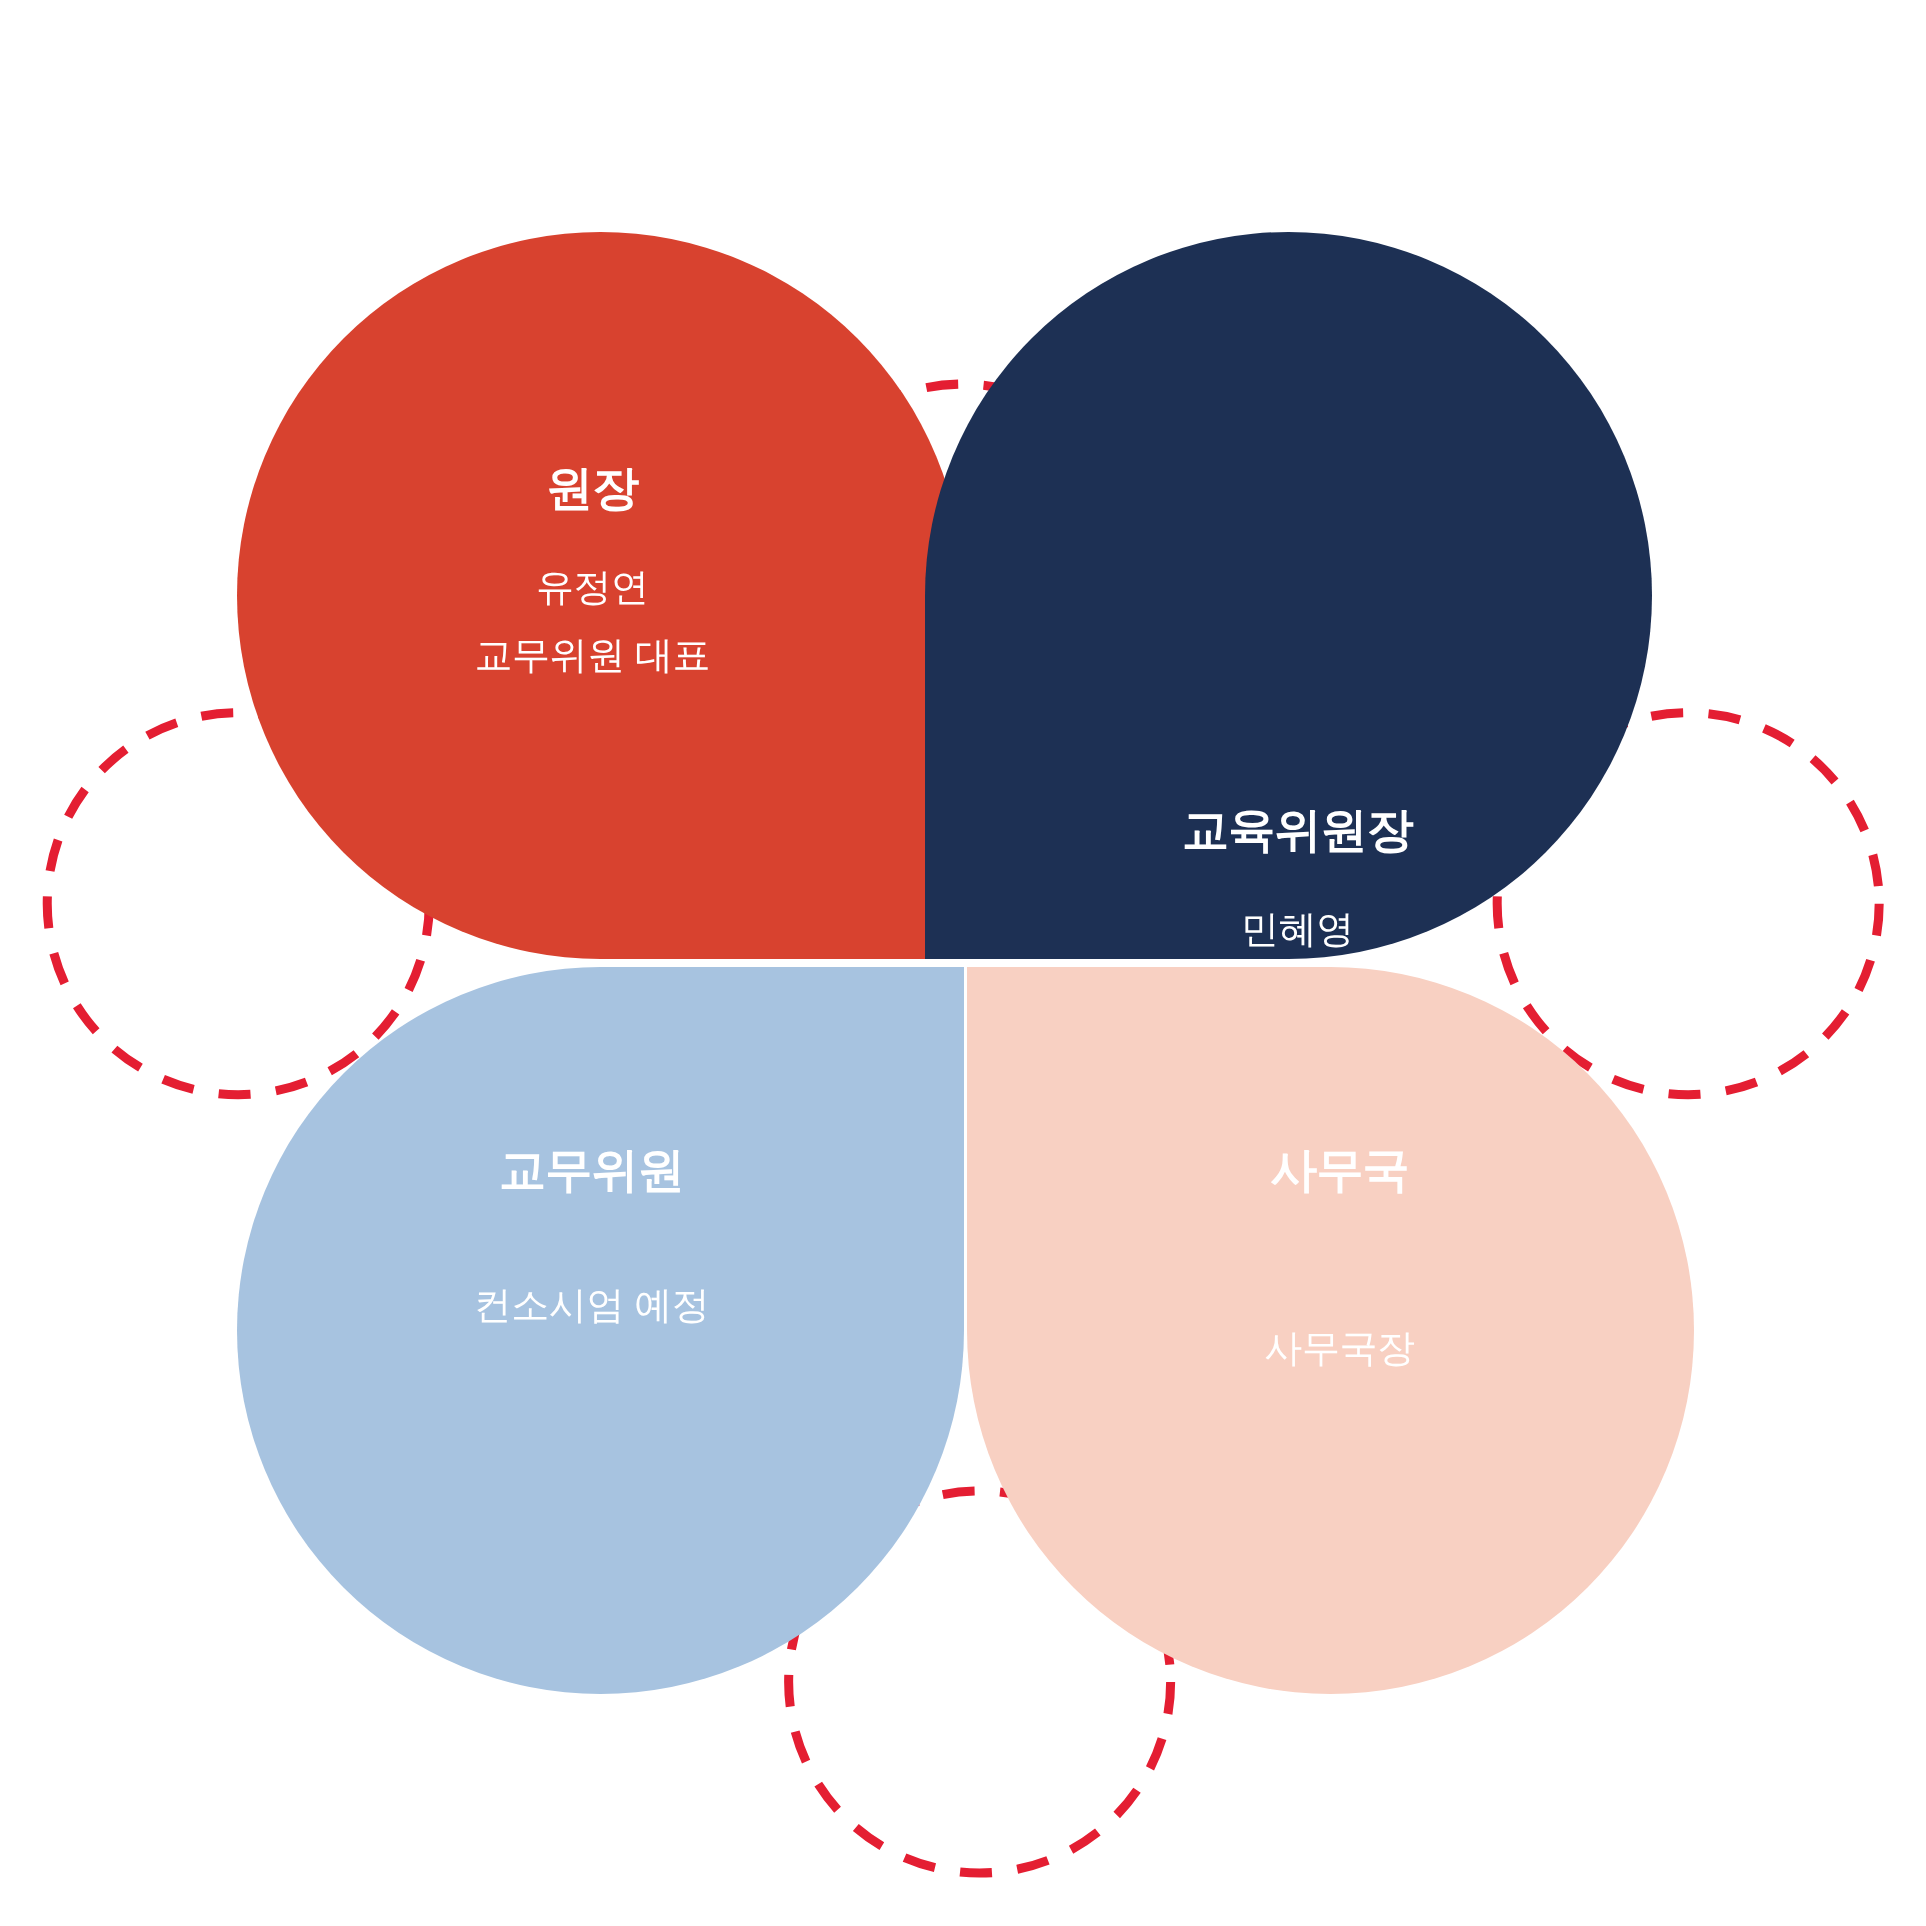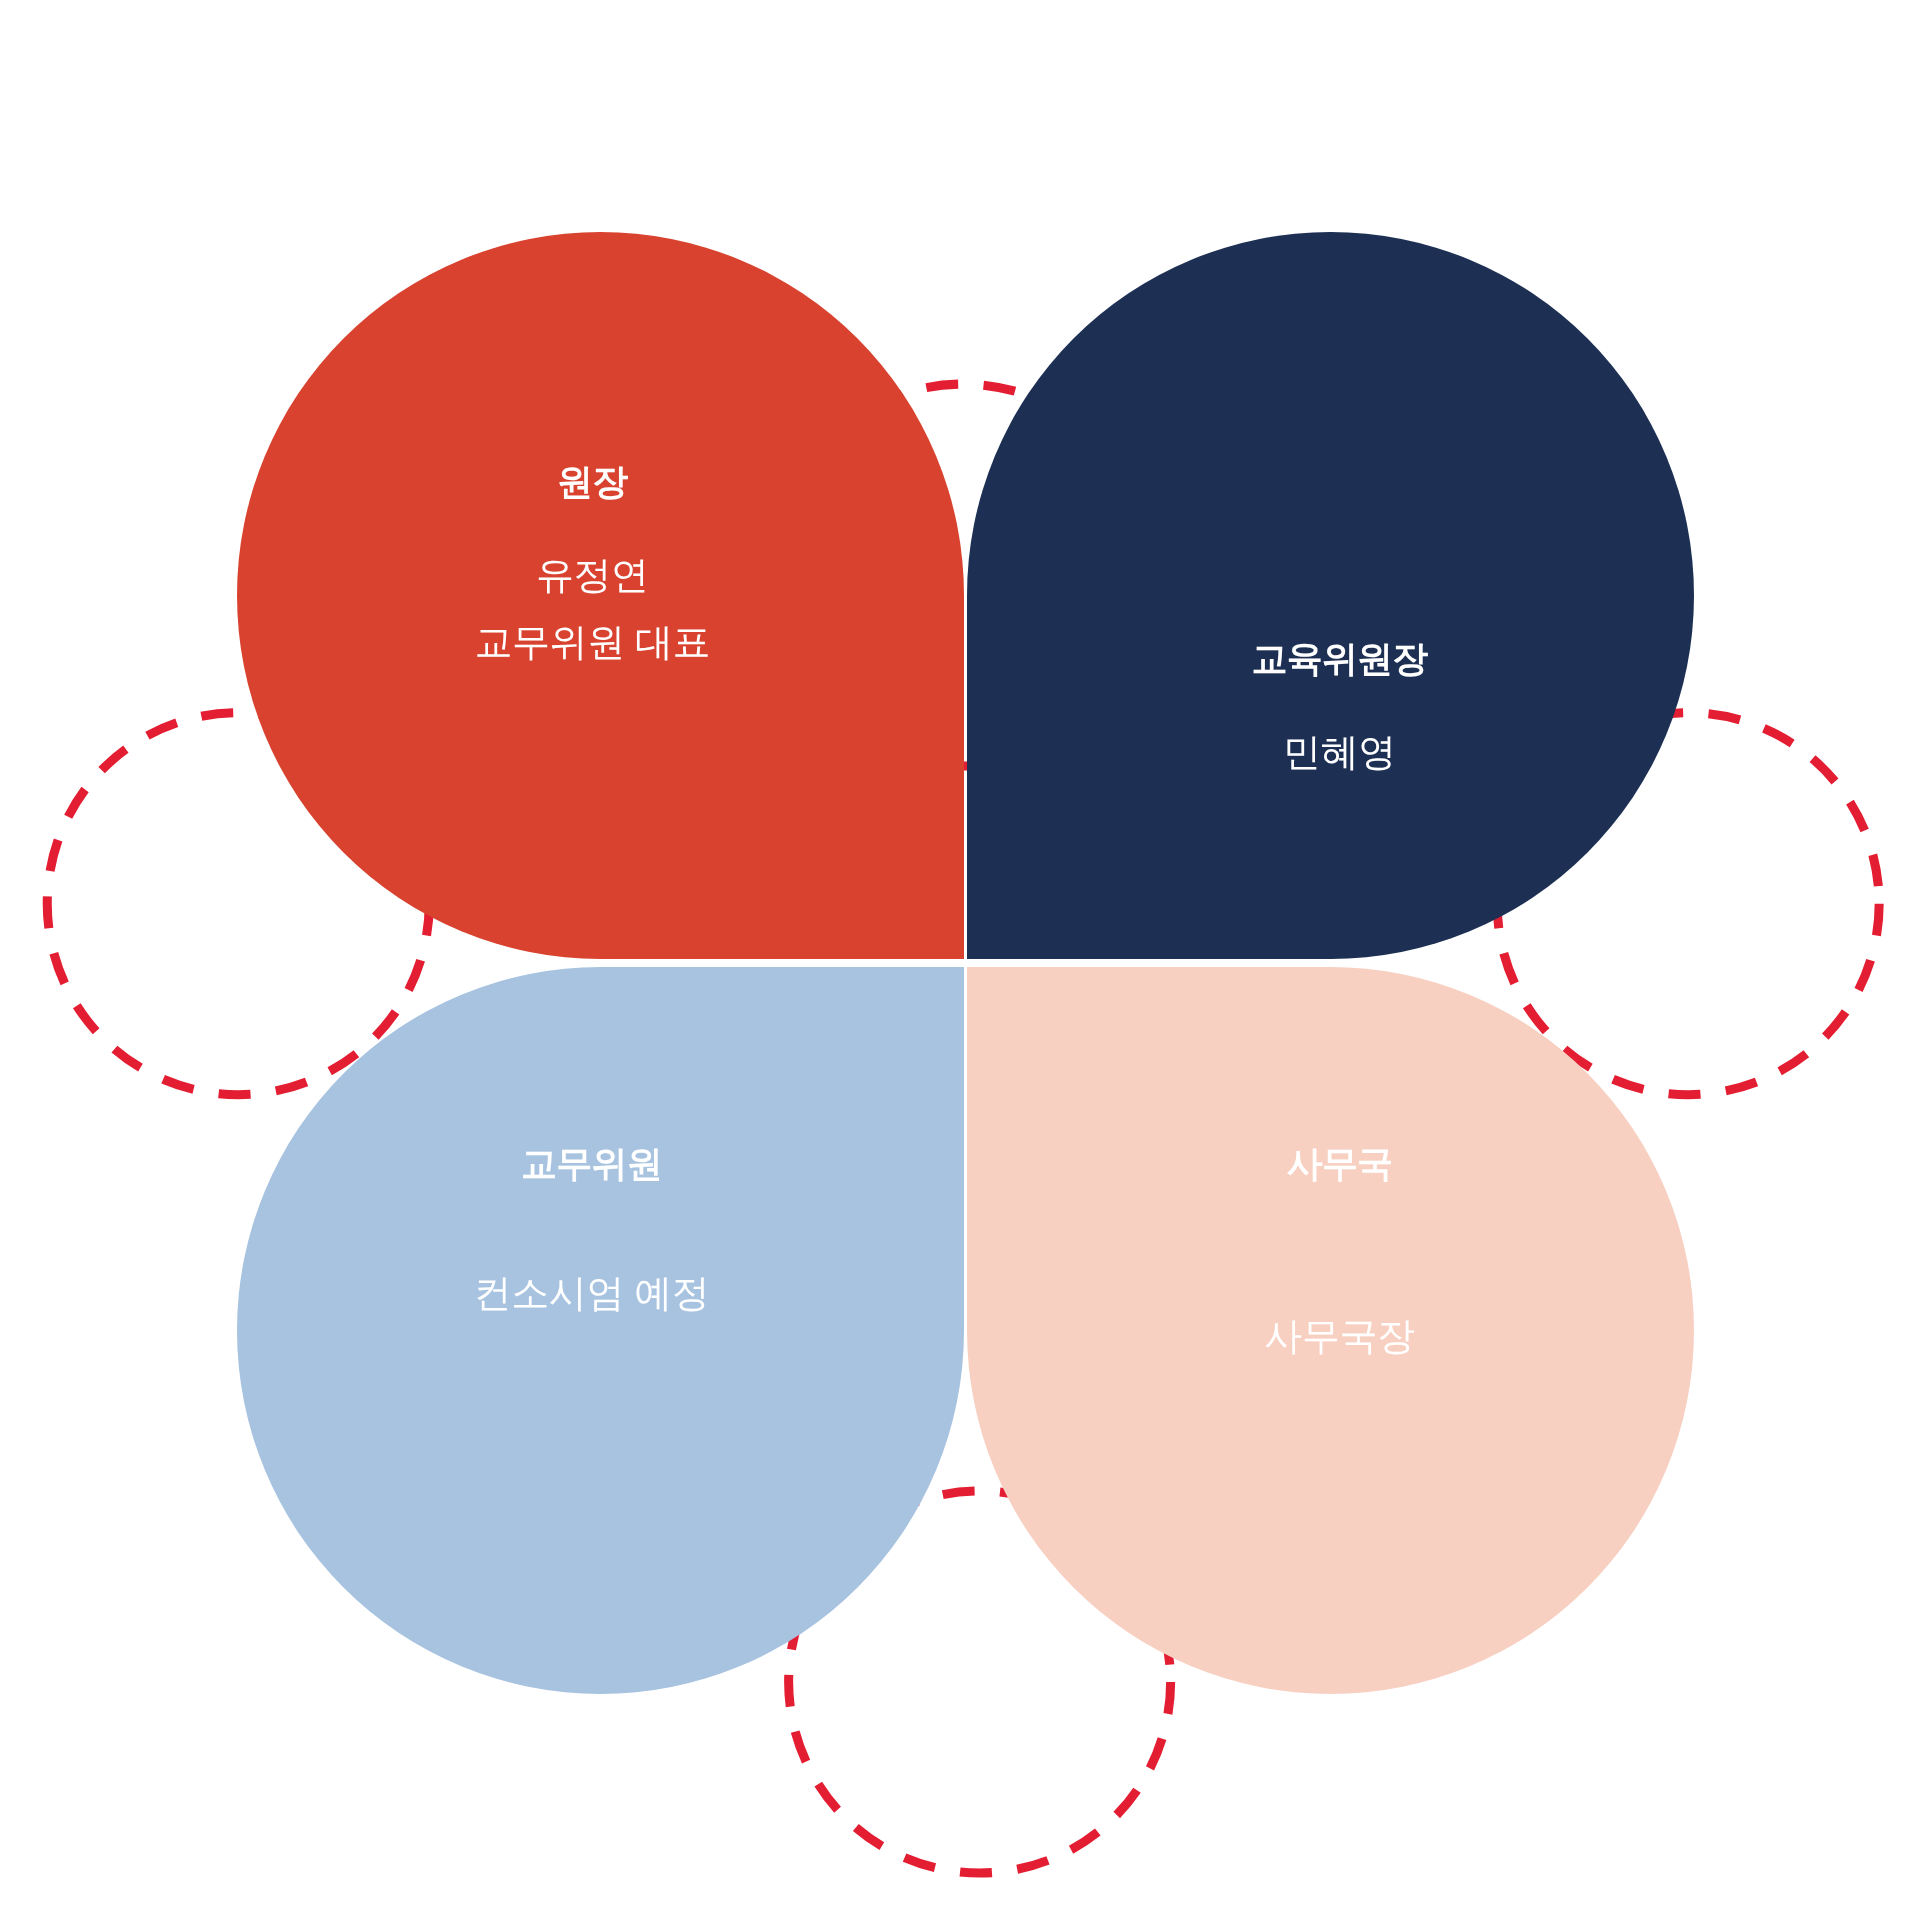--- a/index.html
+++ b/index.html
@@ -46,46 +46,46 @@
 
   .petal-top-left {
     left: 237px;
     top: 232px;
     border-radius: 50% 50% 0 50%;
     background: #D8422F;
     justify-content: flex-start;
     padding-top: 230px;
   }
   .petal-top-right {
-    left: 967px;
+    left: 925px;
     top: 232px;
     border-radius: 50% 50% 50% 0;
     background: #1D3054;
-    justify-content: center;
+    justify-content: flex-end;
     padding-top: 230px;
   }
   .petal-bottom-left {
     left: 237px;
     top: 967px;
     border-radius: 50% 0 50% 50%;
     background: #A7C3E0;
     justify-content: flex-start;
     padding-top: 177px;
   }
   .petal-bottom-right {
     left: 967px;
     top: 967px;
     border-radius: 0 50% 50% 50%;
     background: #F8D0C2;
     justify-content: flex-start;
     padding-top: 177px;
   }
 
   .petal-title {
-    font-size: 36px;
+    font-size: 47px;
     font-weight: 700;
     letter-spacing: -0.8px;
     line-height: 1.1;
     margin: 0 0 41px 0;
     white-space: nowrap;
   }
   .petal-top-left .petal-title,
   .petal-top-right .petal-title { margin-bottom: 44px; }
   .petal-bottom-left .petal-title { margin-bottom: 80px; }
   .petal-bottom-right .petal-title { margin-bottom: 123px; }

